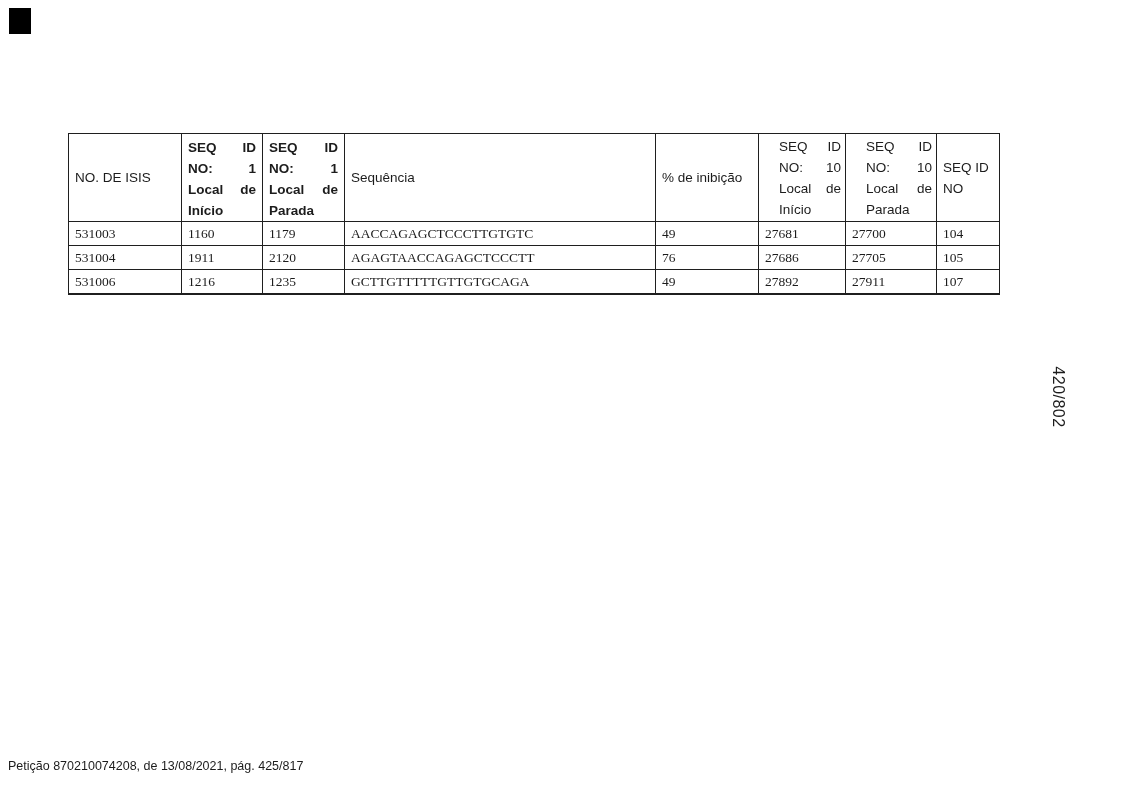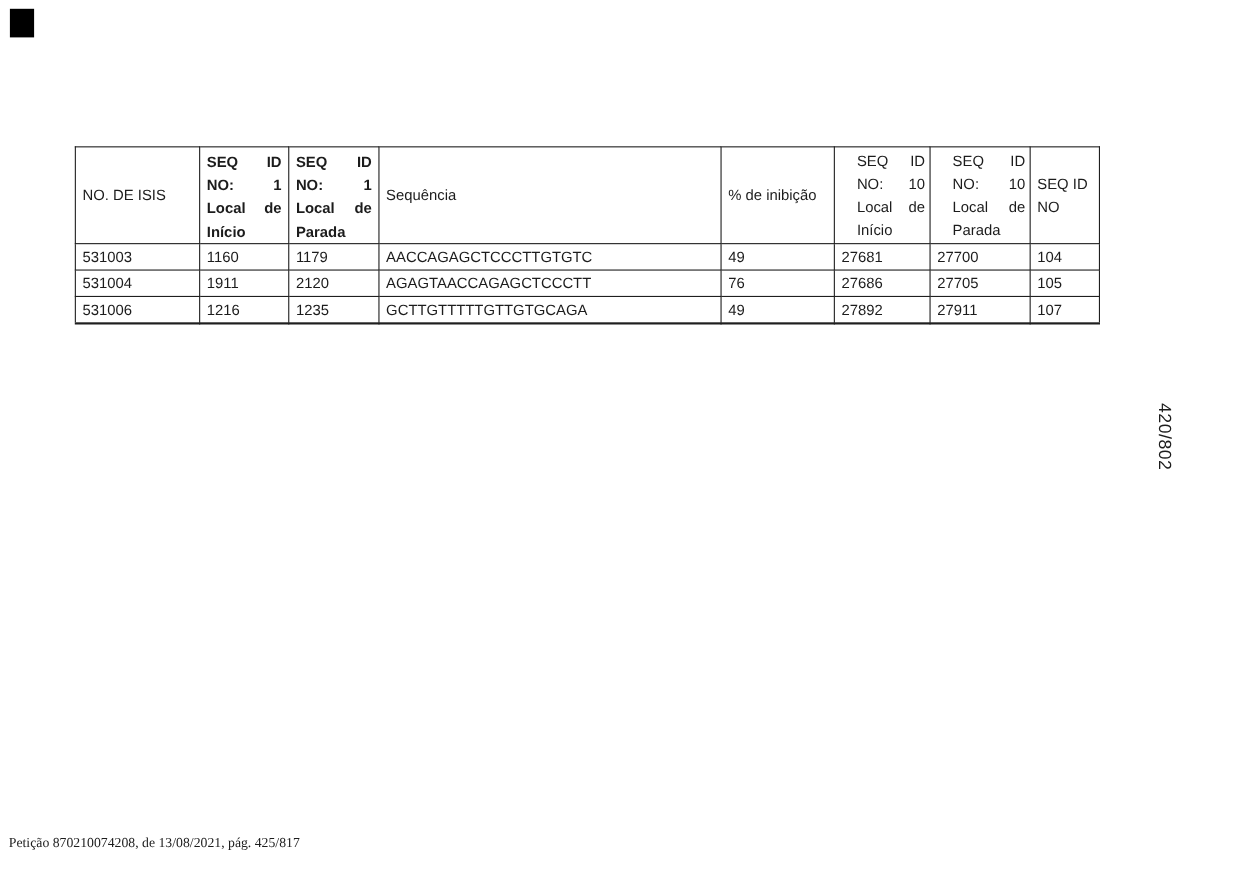--- a/index.html
+++ b/index.html
@@ -54,39 +54,40 @@
   }
   .seq-table th.th-just { text-align: justify; }
   .seq-table th.th-top { vertical-align: top; padding-top: 3px; font-weight: bold; }
   .seq-table th.th-pad4 { padding-left: 20px; padding-right: 4px; }
   .seq-table tbody tr { height: 24px; }
   .seq-table td {
     vertical-align: middle;
     padding: 0 2px 0 6px;
     line-height: 15px;
     white-space: nowrap;
+    font-family: Liberation Serif, serif;
   }
   .page-num-vertical {
     position: absolute;
     left: 1017px;
     top: 387px;
     width: 80px;
     height: 20px;
     text-align: center;
     font-size: 16px;
     letter-spacing: 0.5px;
     color: #1c1c1c;
     transform: rotate(90deg);
     transform-origin: center center;
   }
   .footer-line {
     position: absolute;
     left: 8px;
     top: 759px;
-    font-family: Liberation Serif, serif;
+    font-family: Liberation Sans, sans-serif;
     font-size: 12.5px;
     color: #1c1c1c;
     white-space: nowrap;
   }
 </style>
 </head>
 <body>
 
 <div class="page">
 

